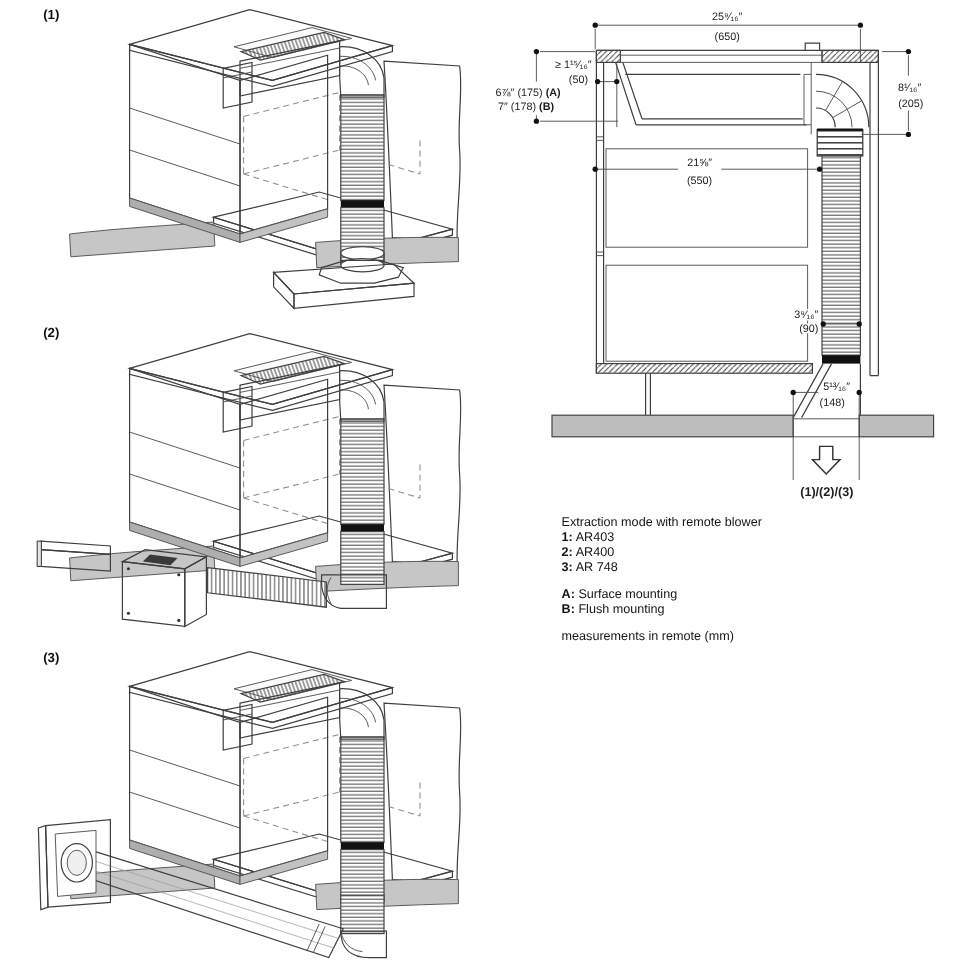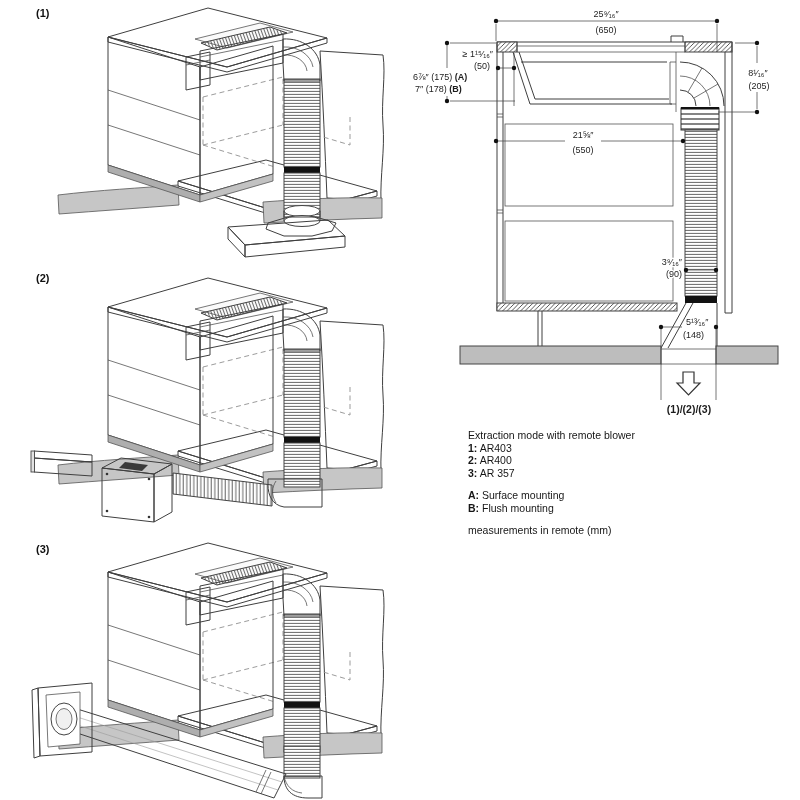--- a/index.html
+++ b/index.html
@@ -251,21 +251,21 @@
 
       <path d="M288,372 L299,372 L299,383 L305,383 L293.5,395 L282,383 L288,383 Z" fill="#ffffff" stroke="#333" stroke-width="1.2"></path>
       <text class="dimb" text-anchor="middle" x="294" y="413">(1)/(2)/(3)</text>
     </g>
   </svg>
 
   <div class="notes">
     <div class="row">Extraction mode with remote blower</div>
     <div class="row"><b>1:</b> <span>AR403</span></div>
     <div class="row"><b>2:</b> <span>AR400</span></div>
-    <div class="row"><b>3:</b> <span>AR 357</span></div>
+    <div class="row"><b>3:</b> <span>AR 748</span></div>
     <div class="gap"></div>
     <div class="row"><b>A:</b> <span>Surface mounting</span></div>
     <div class="row"><b>B:</b> <span>Flush mounting</span></div>
     <div class="gap"></div>
     <div class="row">measurements in remote (mm)</div>
   </div>
 
 </div>
 
 </body></html>

